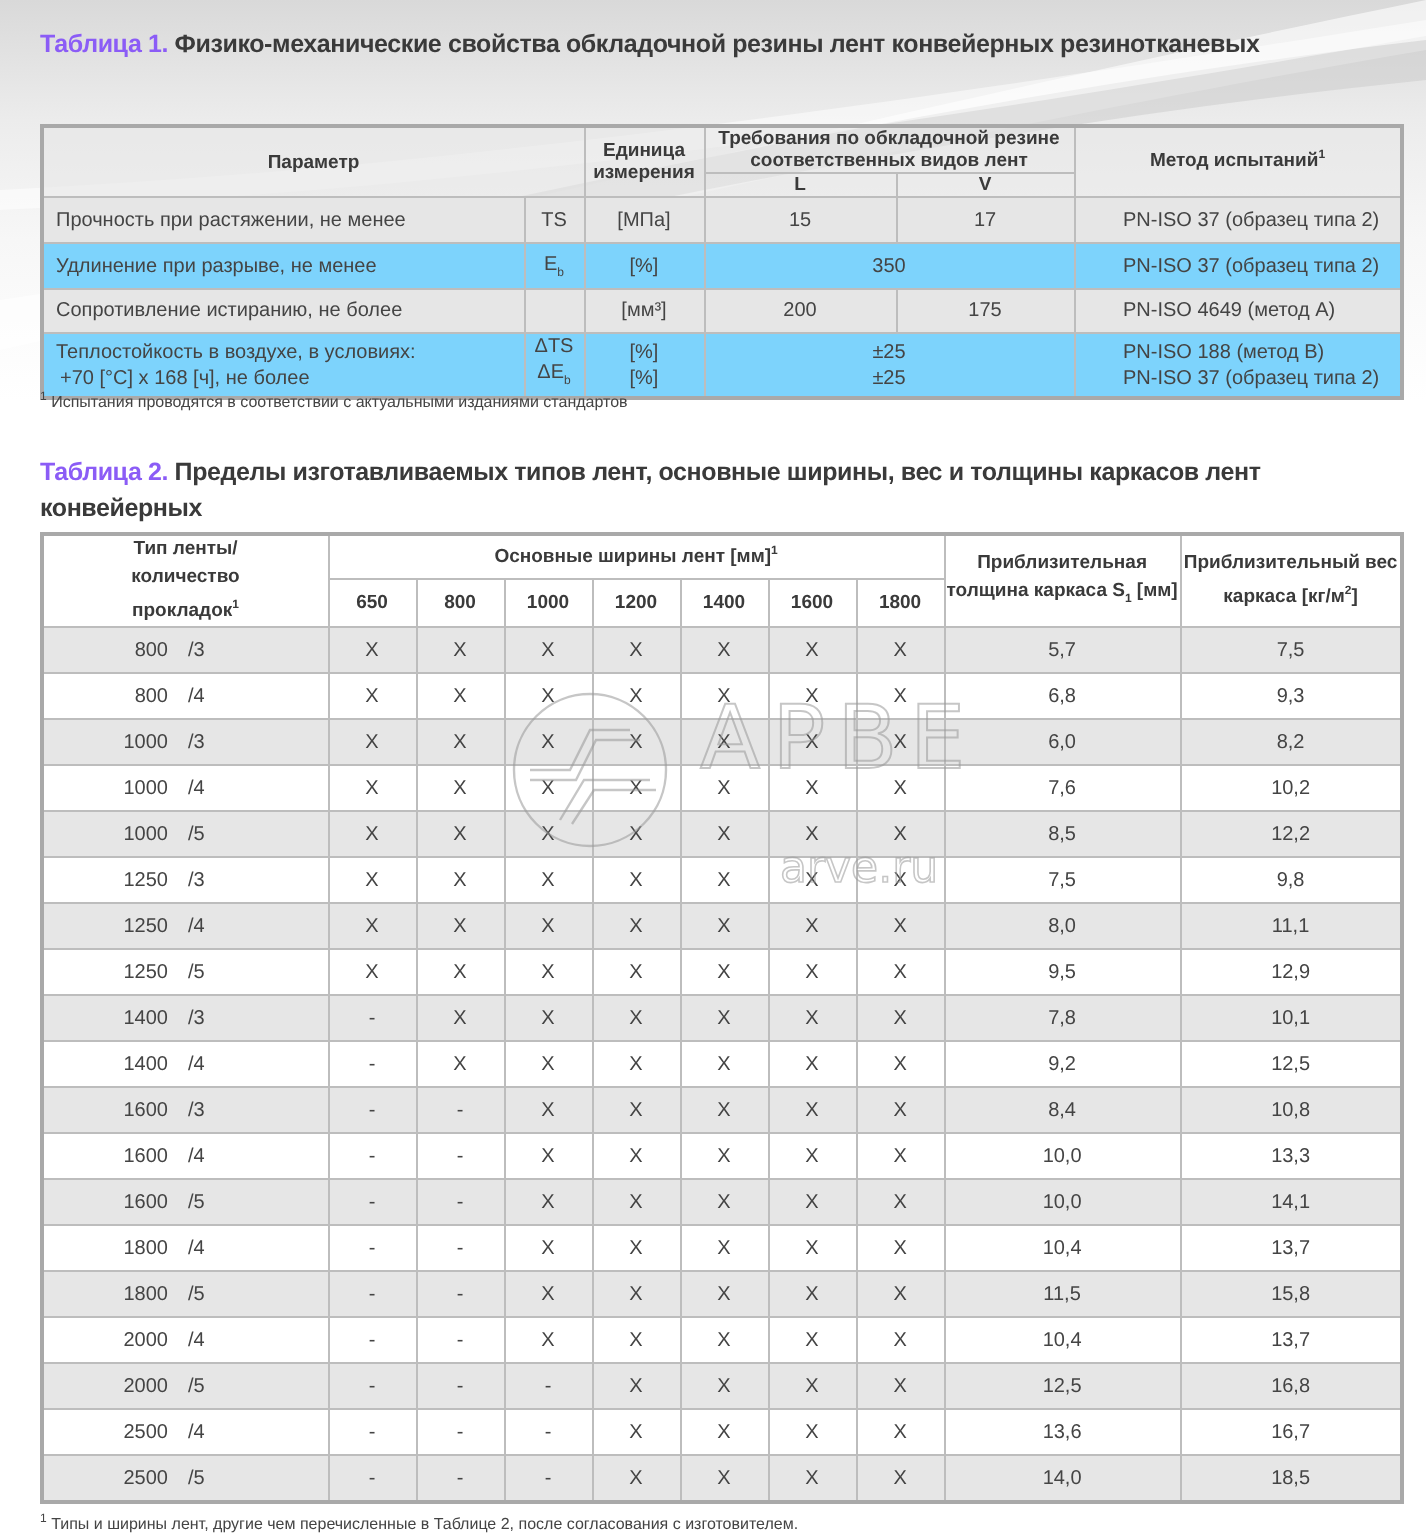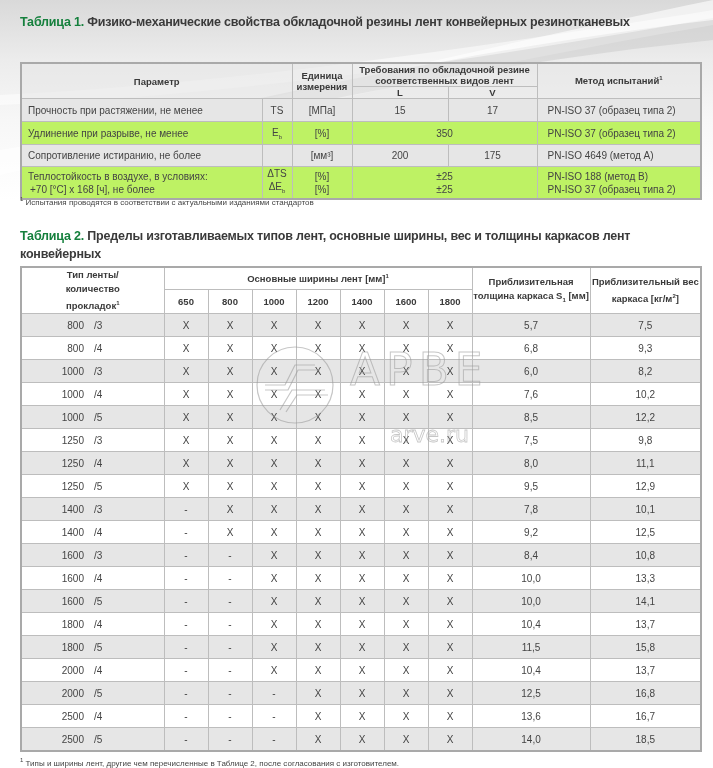--- a/index.html
+++ b/index.html
@@ -4,31 +4,31 @@
 <style>
   html,body{margin:0;padding:0;}
   body{
     width:713px;height:768px;overflow:hidden;position:relative;
     font-family:"Liberation Sans","DejaVu Sans",sans-serif;
     color:#333;
     background:linear-gradient(180deg,#d9d9d9 0px,#ececec 60px,#f7f7f7 120px,#ffffff 200px,#ffffff 100%);
   }
   .swoosh{position:absolute;left:0;top:0;width:713px;height:210px;pointer-events:none;}
   .title{position:absolute;left:20px;font-size:12.5px;font-weight:bold;color:#3a3a3a;line-height:18px;letter-spacing:-0.2px;}
-  .title .red{color:#15803d;}
+  .title .red{color:#8b5cf6;}
   .title .l2{padding-left:107px;display:block;}
   table{border-collapse:collapse;position:absolute;table-layout:fixed;}
   td,th{border:1px solid #bdbdbd;font-size:10px;color:#444;padding:0;text-align:center;vertical-align:middle;}
   th{font-weight:bold;font-size:9.5px;color:#3a3a3a;}
   #t1{left:20px;top:62px;width:680px;border:2px solid #a9a9a9;}
   #t1 th{background:rgba(230,230,230,0.55);}
   #t1 td.left{text-align:left;padding-left:6px;}
   #t1 tr.grey td{background:#e6e6e6;}
-  #t1 tr.white td{background:#bef264;}
-  #t1 td.method{text-align:left;padding-left:10px;}
+  #t1 tr.white td{background:#7dd3fc;}
+  #t1 td.method{text-align:left;padding-left:24px;}
   .note{position:absolute;left:20px;font-size:8px;color:#444;}
   sup{font-size:6px;}
   #t2{left:20px;top:266px;width:680px;border:2px solid #a9a9a9;}
   #t2 th{background:#fff;}
   #t2 tr.grey td{background:#e6e6e6;}
   #t2 tr.white td{background:#ffffff;}
   #t2 td{height:22px;}
   .typecell{text-align:left !important;}
   .typecell .n{display:inline-block;width:62px;text-align:right;}
   .typecell .p{display:inline-block;padding-left:10px;}

